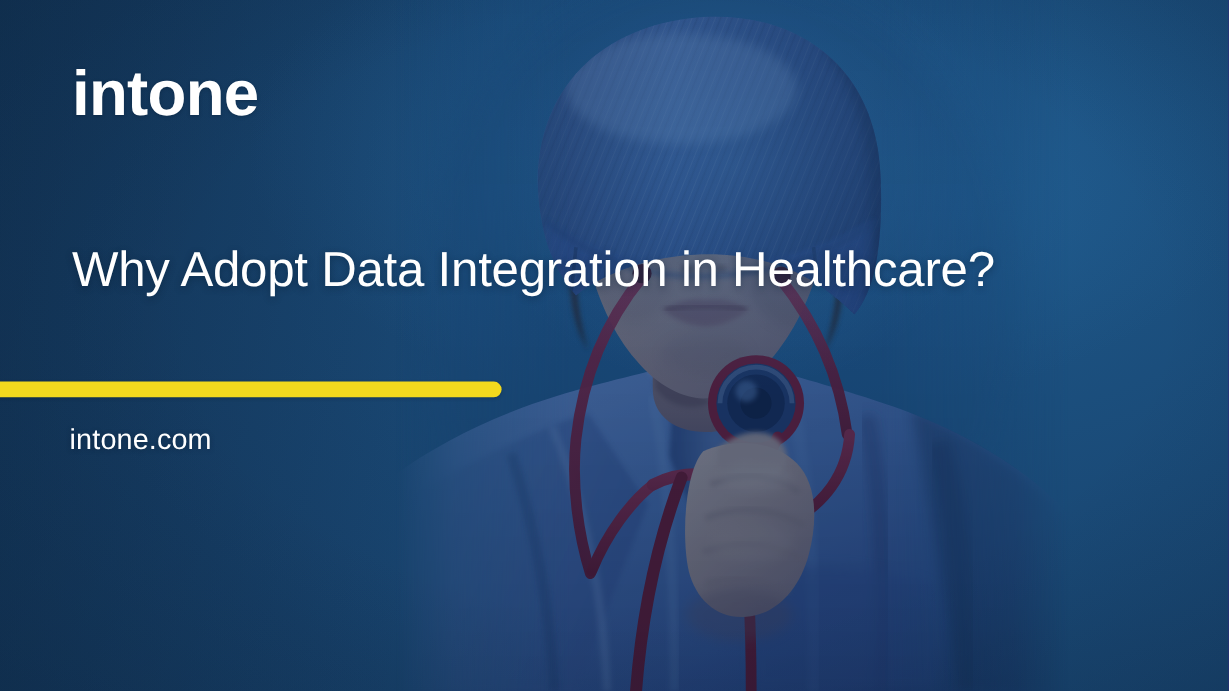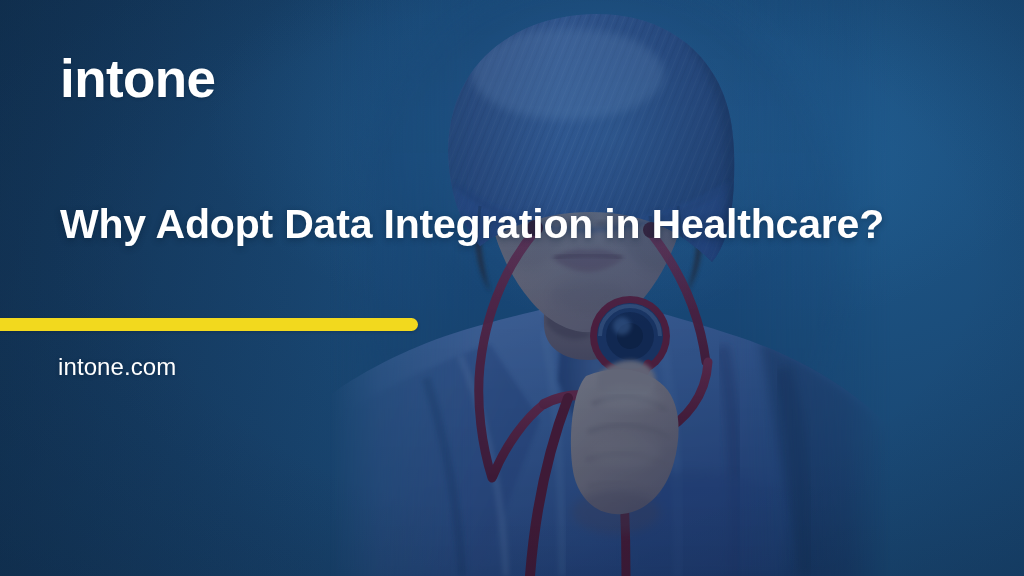--- a/index.html
+++ b/index.html
@@ -80,21 +80,21 @@
     text-shadow: 0 1px 3px rgba(6,24,44,0.35);
     white-space: nowrap;
   }
 
   .headline {
     position: absolute;
     left: 60px;
     top: 174px;
     color: #ffffff;
     font-size: 41px;
-    font-weight: 700;
+    font-weight: 400;
     letter-spacing: -0.2px;
     line-height: 1.15;
     white-space: nowrap;
     text-shadow: 0 2px 6px rgba(6,24,44,0.40);
     text-align: center;
   }
 
   .rule {
     position: absolute;
     left: -14px;

